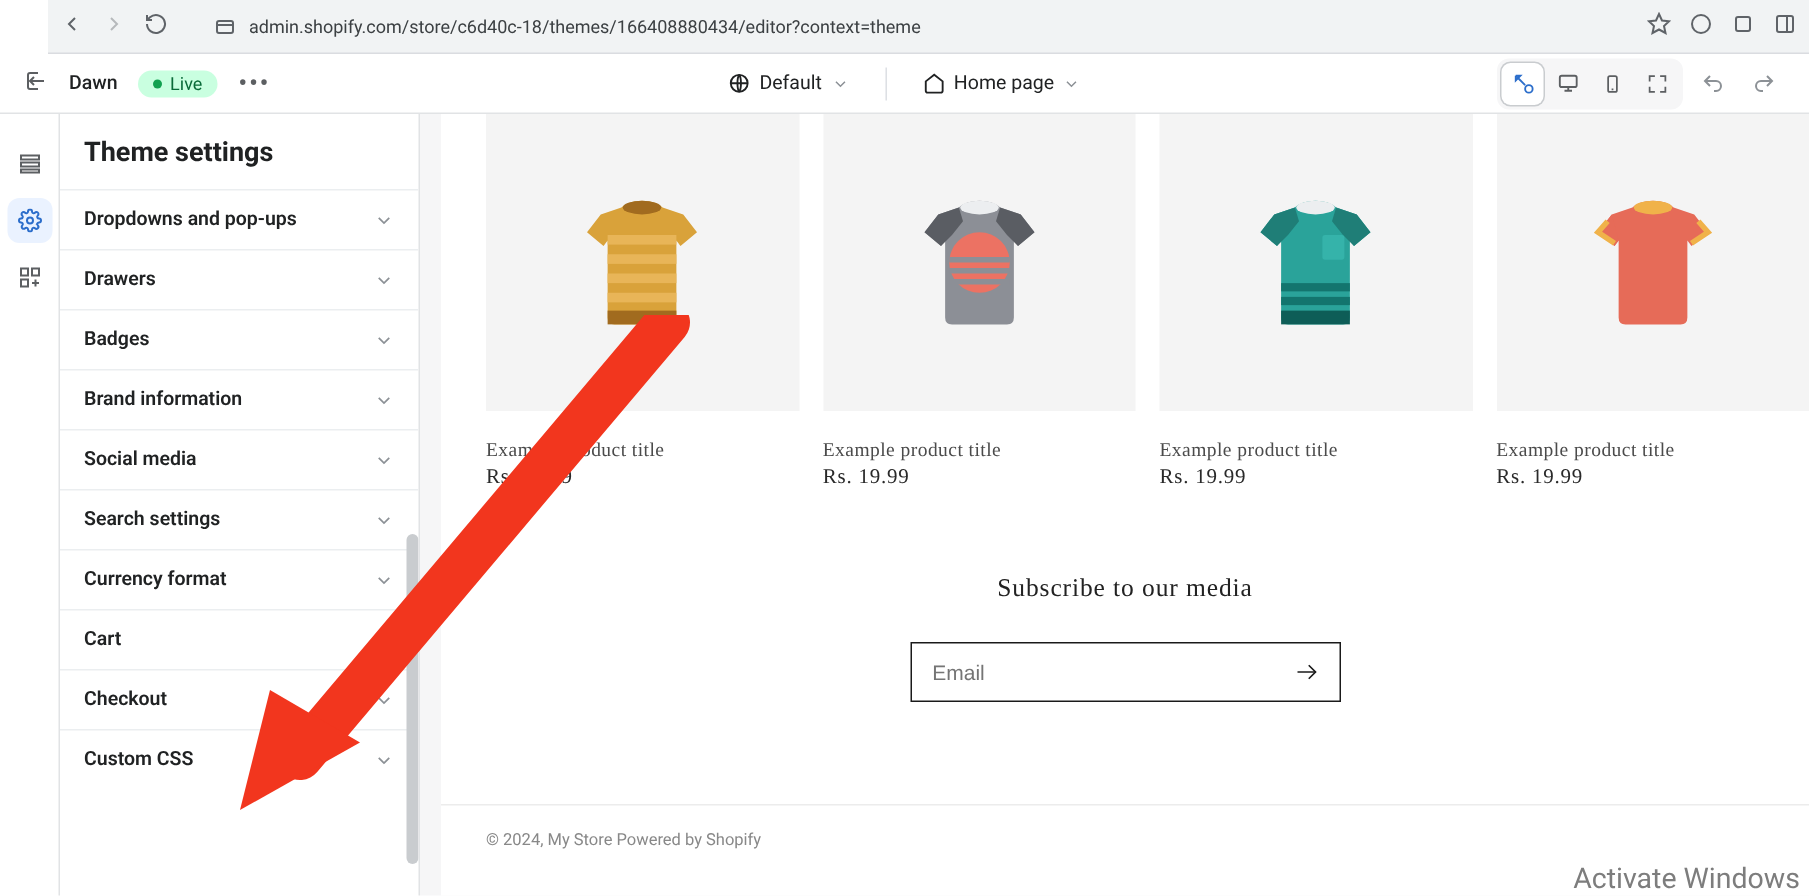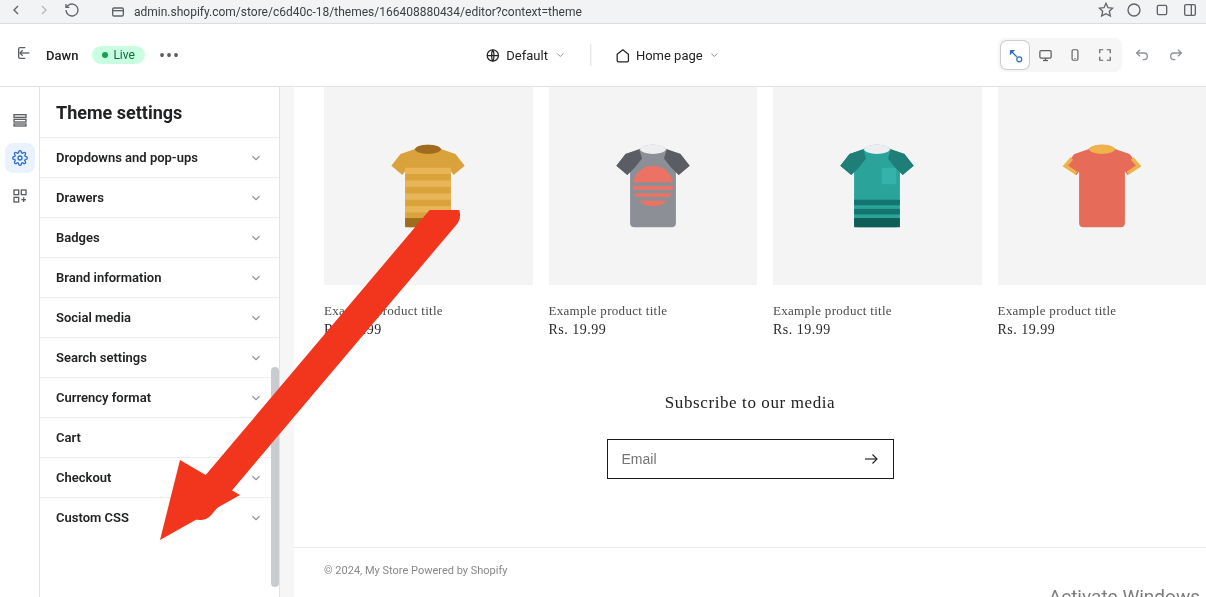--- a/index.html
+++ b/index.html
@@ -1,27 +1,27 @@
 <!DOCTYPE html>
 <html><head>
 <meta charset="utf-8">
 <style>
   * { box-sizing: border-box; margin: 0; padding: 0; }
   body { font-family: -apple-system, BlinkMacSystemFont, "Segoe UI", Roboto, sans-serif; background: #fff; color: #202223; width: 1206px; height: 597px; overflow: hidden; position: relative; }
 
   
-  .browser-bar { display: flex; align-items: center; height: 24px; padding: 0 8px; gap: 10px; background: #f1f3f4; border-bottom: 1px solid #dadce0; }
+  .browser-bar { display: flex; align-items: center; height: 36px; padding: 0 8px; gap: 10px; background: #f1f3f4; border-bottom: 1px solid #dadce0; margin-left: 32px; }
   .browser-bar svg { width: 16px; height: 16px; }
   .nav-icons { display: flex; gap: 12px; color: #5f6368; align-items: center; }
   .url-box { flex: 1; display: flex; align-items: center; gap: 8px; color: #5f6368; font-size: 12px; padding-left: 20px; }
   .url-text { color: #3c4043; }
   .right-icons { display: flex; gap: 12px; color: #5f6368; align-items: center; }
 
   
-  .toolbar { height: 63px; display: flex; align-items: center; justify-content: space-between; padding: 0 16px; border-bottom: 1px solid #e1e3e5; background: #fff; gap: 15px; }
+  .toolbar { height: 40px; display: flex; align-items: center; justify-content: space-between; padding: 0 16px; border-bottom: 1px solid #e1e3e5; background: #fff; gap: 15px; }
   .tb-left { display: flex; align-items: center; gap: 14px; }
   .tb-left .theme-name { font-size: 13px; font-weight: 500; }
   .live-pill { background: #c9ffe0; color: #0a6b39; border-radius: 10px; padding: 2px 10px; font-size: 12px; display: inline-flex; align-items: center; gap: 5px; }
   .live-pill::before { content:''; width:6px; height:6px; background:#12a150; border-radius:50%; display:inline-block; }
   .dots { font-size: 18px; letter-spacing: 1px; cursor: pointer; color:#5c5f62; }
   .tb-center { display: flex; align-items: center; gap: 24px; position: absolute; left: 50%; transform: translateX(-50%); }
   .tb-center .sel { display: flex; align-items: center; gap: 6px; font-size: 13px; color: #202223; cursor: pointer; }
   .divider { width:1px; height:22px; background:#dcdfe3; }
   .tb-right { display: flex; align-items: center; gap: 6px; }
   .vp-group { display:flex; background:#f6f6f7; border-radius:8px; padding:3px; gap:2px; }

